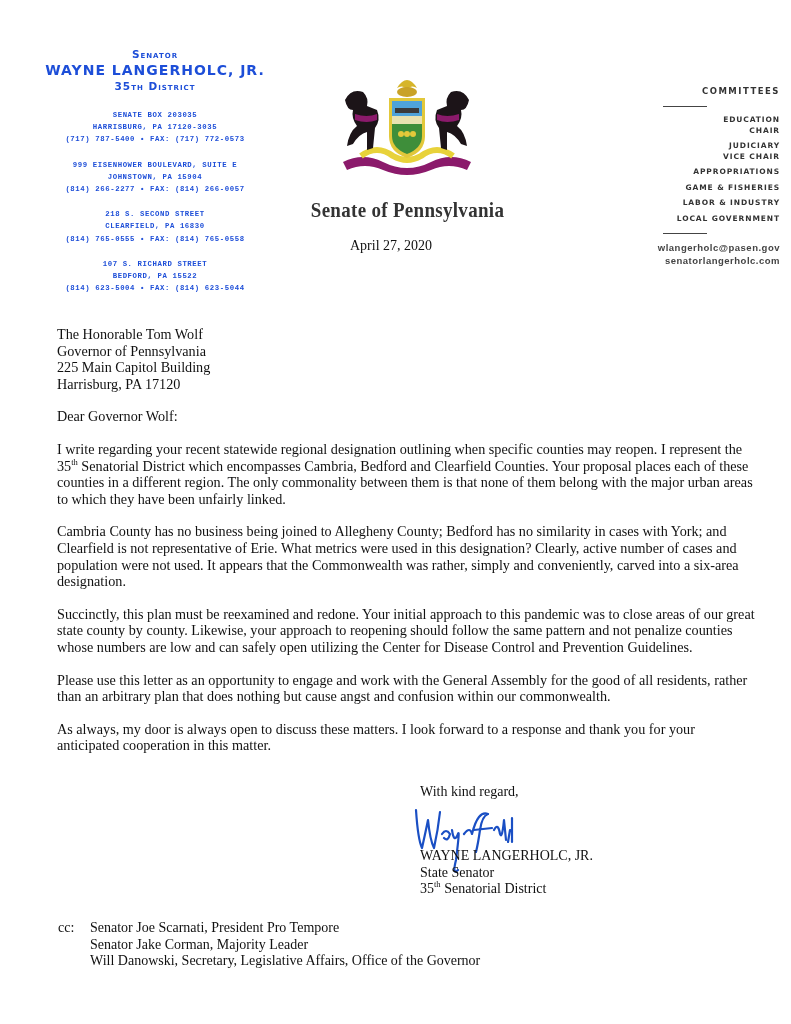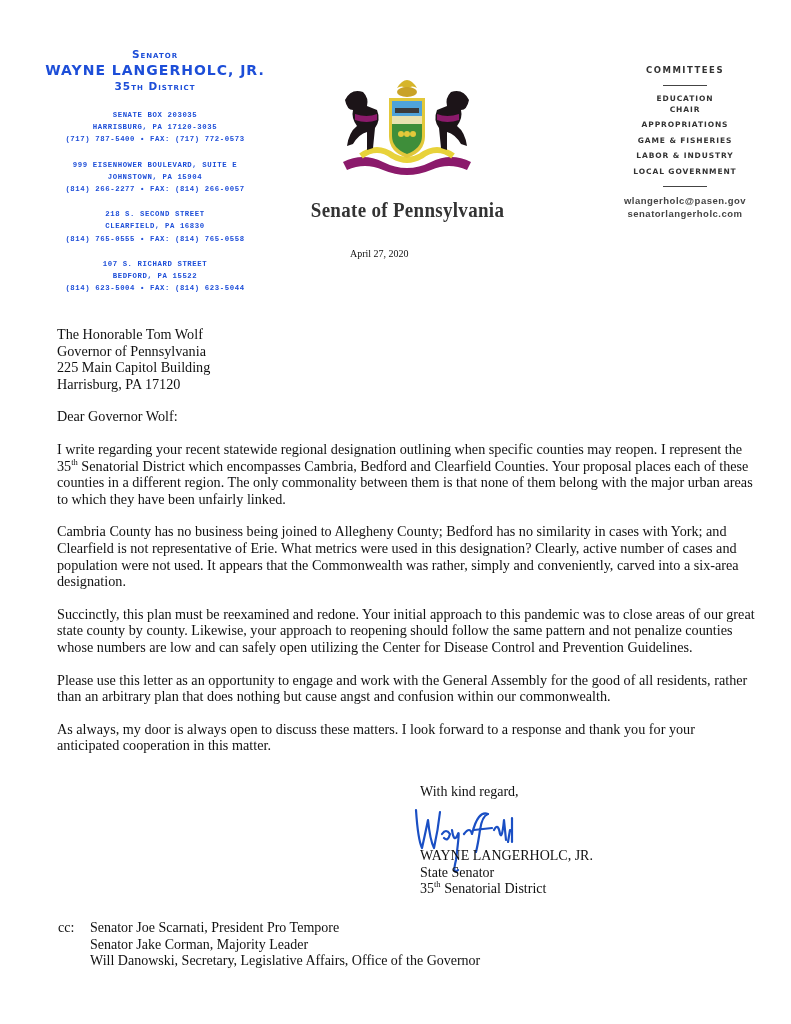--- a/index.html
+++ b/index.html
@@ -12,23 +12,23 @@
   #left-head .name { font-size:14px; letter-spacing:1px; line-height:18px; }
   #left-head .district { font-size:10.5px; font-variant:small-caps; letter-spacing:1px; line-height:14px; }
   #left-head .office { margin-top:13px;font-family:Liberation Mono, monospace; }
   #left-head .office div { font-size:7.3px; line-height:12.2px; letter-spacing:0.6px; }
   #left-head .office.first { margin-top:16px; }
 
   #seal { position:absolute; left:323px; top:70px; width:168px; height:110px; }
   #senate-title { position:absolute; left:300px; top:200px; width:215px; text-align:center;
     font-family:"Liberation Serif", serif; font-weight:bold; font-size:19px; letter-spacing:0.3px;
     color:#333; transform:scaleY(1.05); }
-  #date { position:absolute; left:350px; top:248px; font-size:10px; }
+  #date { position:absolute; left:350px; top:238px; font-size:14px; }
 
-  #right-head { position:absolute; left:590px; top:64px; width:190px; text-align:center; color:#333; }
+  #right-head { position:absolute; left:590px; top:85px; width:190px; text-align:right; color:#333; }
   #right-head .ctitle { font-size:8.5px; letter-spacing:1.5px; line-height:12px; }
   #right-head hr { width:44px; border:0; border-top:1px solid #444; margin:9px auto 8px; }
   #right-head .committee { font-size:7.5px; letter-spacing:0.9px; line-height:10.5px; margin-bottom:5px; }
   #right-head .contact { font-family:"Liberation Sans", sans-serif; font-size:9.5px; line-height:12.5px; color:#444; }
 
   #letter { position:absolute; left:57px; top:326px; width:700px; font-family:"Liberation Serif", serif; font-size:14.2px; line-height:16.6px; }
   #recipient div { white-space:nowrap; }
   #salutation { margin-top:16px; }
   .para { margin-top:16px; }
   sup { font-size:8.5px; line-height:0; vertical-align:super; }
@@ -100,20 +100,24 @@
 <div id="date" class="serif">April 27, 2020</div>
 
 <div id="right-head" class="sans">
   <div class="ctitle">COMMITTEES</div>
   <hr>
   <div class="committee">
     <div>EDUCATION</div>
     <div>CHAIR</div>
   </div>
   <div class="committee">
+    <div>JUDICIARY</div>
+    <div>VICE CHAIR</div>
+  </div>
+  <div class="committee">
     <div>APPROPRIATIONS</div>
   </div>
   <div class="committee">
     <div>GAME &amp; FISHERIES</div>
   </div>
   <div class="committee">
     <div>LABOR &amp; INDUSTRY</div>
   </div>
   <div class="committee">
     <div>LOCAL GOVERNMENT</div>

